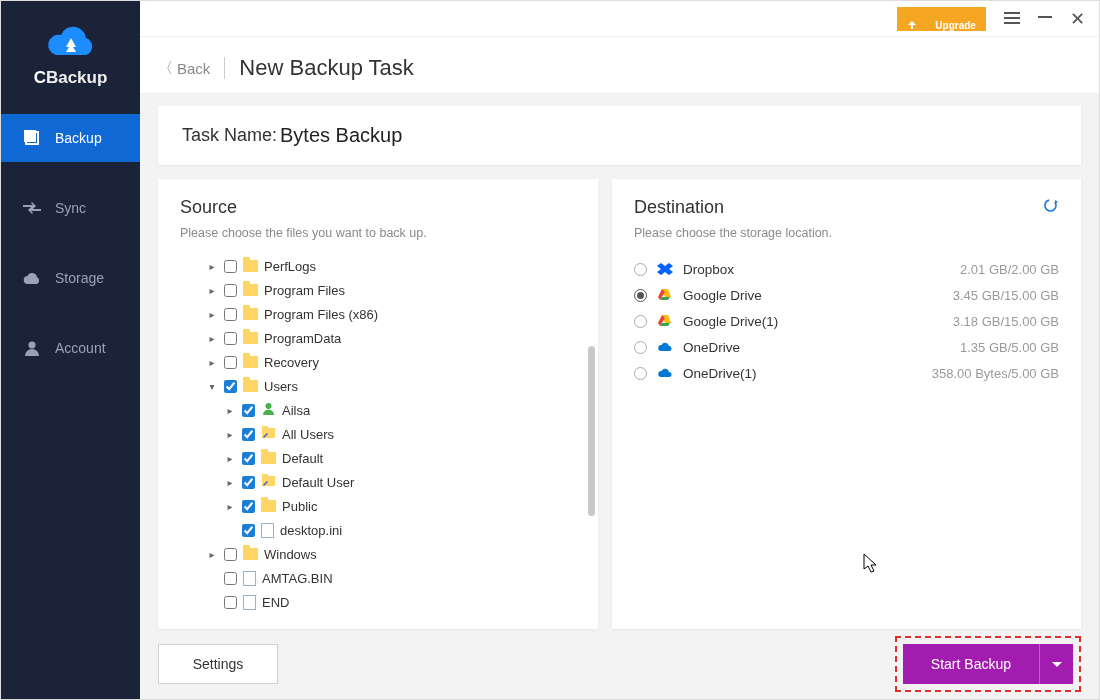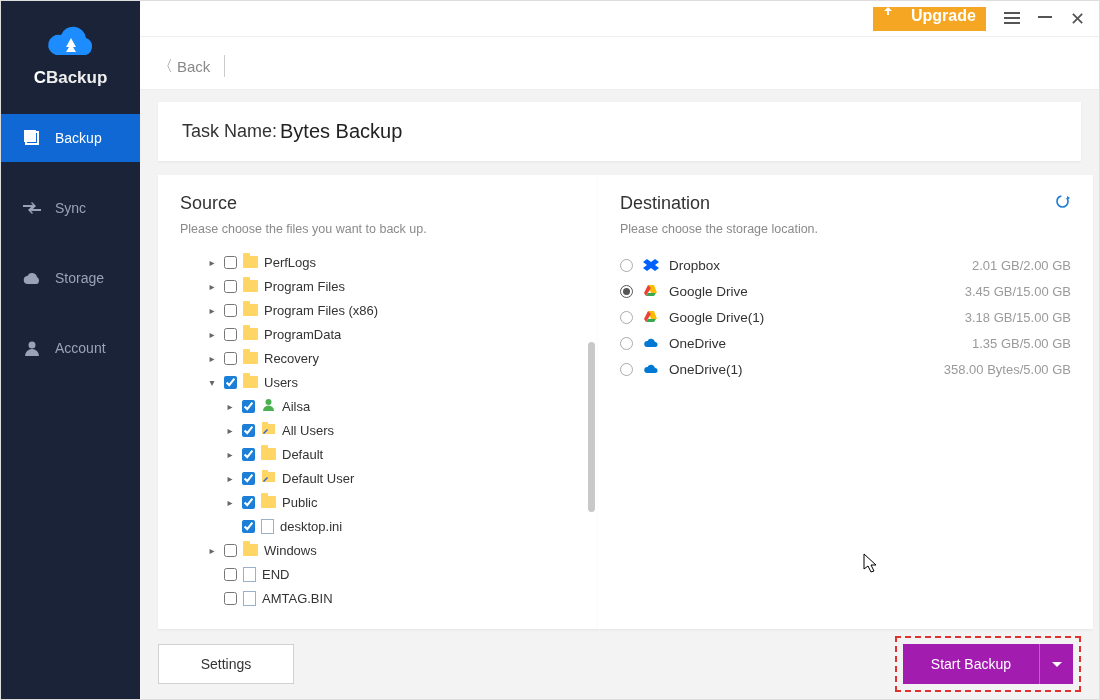--- a/index.html
+++ b/index.html
@@ -15,38 +15,38 @@
   .logo-text b { color: #fff; font-weight: 700; }
   .nav { display: flex; flex-direction: column; }
   .nav-item { display: flex; align-items: center; gap: 14px; height: 48px; padding: 0 22px; cursor: pointer; font-size: 14px; color: #9aa2b5; margin-bottom: 22px; }
   .nav-item.active { background: #0f68d4; color: #fff; }
   .nav-item .icon { width: 18px; height: 18px; display: flex; align-items: center; justify-content: center; }
   .nav-item .icon svg { width: 18px; height: 18px; }
 
   
   .main { flex: 1; display: flex; flex-direction: column; background: #f3f3f3; position: relative; }
   .topbar { height: 36px; background: #fff; display: flex; align-items: center; justify-content: flex-end; gap: 18px; padding: 0 14px; border-bottom: 1px solid #eee; }
-  .upgrade-btn { background: #f5a623; color: #fff; border: none; height: 24px; padding: 0 10px; font-size: 16px; font-weight: 600; cursor: pointer; display: flex; align-items: flex-start; gap: 18px; }
+  .upgrade-btn { background: #f5a623; color: #fff; border: none; height: 24px; padding: 0 10px; font-size: 10px; font-weight: 600; cursor: pointer; display: flex; align-items: flex-end; gap: 18px; }
   .upgrade-btn svg { width: 10px; height: 10px; fill: #fff; }
   .win-btns { display: flex; gap: 18px; align-items: center; }
   .win-btns span { cursor: pointer; font-family: Arial, sans-serif; display: inline-block; color: #555; }
   .win-menu svg { width: 16px; height: 12px; }
   .win-min { width: 14px; height: 2px; border-bottom: 2px solid #555; margin-bottom: 4px; }
   .win-close { font-size: 18px; line-height: 1; }
 
   .header-row { background: #fff; padding: 18px 30px 12px 18px; display: flex; align-items: center; gap: 14px; border-bottom: 1px solid #eee; }
   .back-link { color: #888; font-size: 15px; cursor: pointer; display: flex; align-items: center; gap: 4px; }
   .divider { width: 1px; height: 22px; background: #ccc; }
   .page-title { font-size: 22px; color: #333; font-weight: 400; }
 
   .taskname-row { margin: 12px 18px 0 18px; background: #fff; box-shadow: 0 1px 2px rgba(0,0,0,.06); padding: 18px 24px; display: flex; align-items: center; gap: 3px; }
   .taskname-row .lbl { font-size: 18px; color: #333; }
   .taskname-row .val { font-size: 20px; color: #222; font-weight: 500; }
 
-  .panels { flex: 1; display: flex; padding: 14px 6px 0 18px; min-height: 0; }
+  .panels { flex: 1; display: flex; gap: 14px; padding: 14px 18px 0 18px; min-height: 0; }
   .panel { background: #fff; box-shadow: 0 1px 2px rgba(0,0,0,.06); display: flex; flex-direction: column; min-height: 0; }
   .panel.source { flex: 0 0 440px; }
   .panel.dest { flex: 1; }
   .panel-head { padding: 18px 22px 6px; }
   .panel-title-row { display: flex; align-items: center; justify-content: space-between; }
   .panel-title { font-size: 18px; color: #333; font-weight: 400; }
   .panel-sub { font-size: 12.5px; color: #8a8a8a; margin-top: 8px; }
   .refresh-icon { cursor: pointer; color: #1c7ed6; }
   .refresh-icon svg { width: 17px; height: 17px; }
 
@@ -66,21 +66,21 @@
   .dest-row .radio { width: 13px; height: 13px; border: 1.5px solid #aaa; border-radius: 50%; position: relative; cursor: pointer; }
   .dest-row .radio.selected { border-color: #555; }
   .dest-row .radio.selected::after { content: ""; position: absolute; inset: 2px; border-radius: 50%; background: #555; }
   .dest-row .svc-icon { width: 16px; height: 16px; display: flex; align-items: center; justify-content: center; }
   .dest-row .svc-icon svg { width: 16px; height: 16px; }
   .dest-row .name { flex: 0 0 auto; }
   .dest-row .spacer { flex: 1; }
   .dest-row .size { color: #9a9a9a; font-size: 13px; }
 
   .footer { height: 70px; display: flex; align-items: center; justify-content: space-between; padding: 0 18px; }
-  .settings-btn { background: #fff; border: 1px solid #d0d0d0; width: 136px; height: 40px; font-size: 14px; color: #333; cursor: pointer; }
+  .settings-btn { background: #fff; border: 1px solid #d0d0d0; width: 120px; height: 40px; font-size: 14px; color: #333; cursor: pointer; }
   .start-wrap { border: 2px dashed #e03131; padding: 6px; }
   .start-btn { display: flex; align-items: center; height: 40px; background: #a21caf; color: #fff; cursor: pointer; }
   .start-btn .lbl { padding: 0 28px; font-size: 14px; }
   .start-btn .caret { width: 34px; height: 100%; border-left: 1px solid rgba(255,255,255,.3); display: flex; align-items: center; justify-content: center; }
   .start-btn .caret svg { width: 12px; height: 12px; fill: #fff; }
 
   .cursor { position: absolute; left: 723px; top: 552px; width: 18px; height: 22px; pointer-events: none; }
   .cursor svg { width: 18px; height: 22px; }
 </style>
 </head>
@@ -153,20 +153,21 @@
         <span class="win-close">✕</span>
       </div>
     </div>
 
     <div class="header-row">
       <div class="back-link">
         <span>〈</span>
         <span>Back</span>
       </div>
       <div class="divider"></div>
+      <div class="page-title">New Backup Task</div>
     </div>
 
     <div class="taskname-row">
       <span class="lbl">Task Name:</span>
       <span class="val">Bytes Backup</span>
     </div>
 
     <div class="panels">
 
       <div class="panel source">
@@ -262,27 +263,27 @@
               <div class="tree-row" style="padding-left: 30px;">
                 <span class="chev">▸</span>
                 <input type="checkbox" style="">
                 <span class="folder-icon"></span>
                 <span>Windows</span>
               </div>
               <div class="tree-row" style="padding-left: 30px;">
                 <span class="chev"></span>
                 <input type="checkbox" style="">
                 <span class="file-icon"></span>
+                <span>AMTAG.BIN</span>
+              </div>
+              <div class="tree-row" style="padding-left: 30px;">
+                <span class="chev"></span>
+                <input type="checkbox" style="">
+                <span class="file-icon"></span>
                 <span>END</span>
-              </div>
-              <div class="tree-row" style="padding-left: 30px;">
-                <span class="chev"></span>
-                <input type="checkbox" style="">
-                <span class="file-icon"></span>
-                <span>AMTAG.BIN</span>
               </div>
             </div>
           <div class="tree-scrollbar"></div>
         </div>
       </div>
 
       <div class="panel dest">
         <div class="panel-head">
           <div class="panel-title-row">
             <div class="panel-title">Destination</div>

